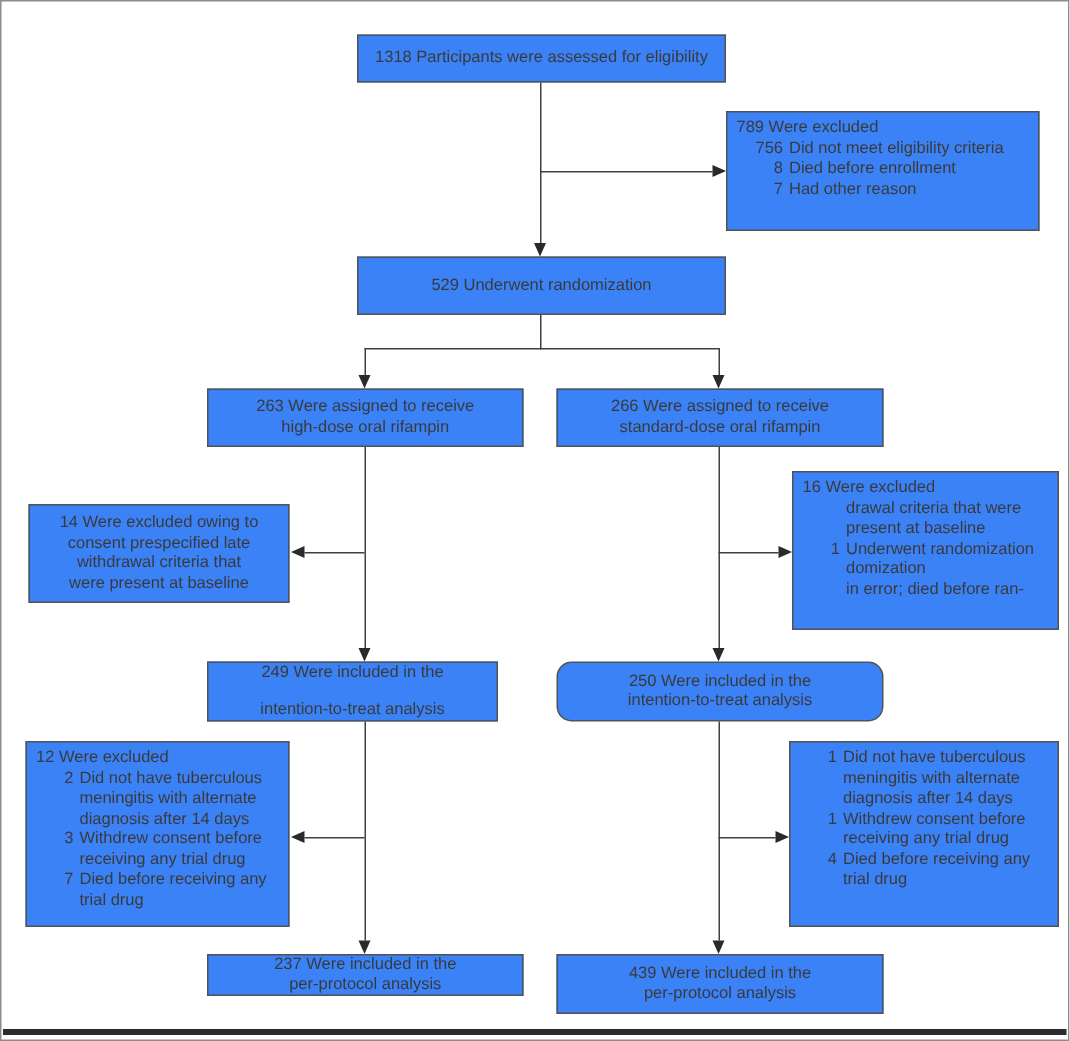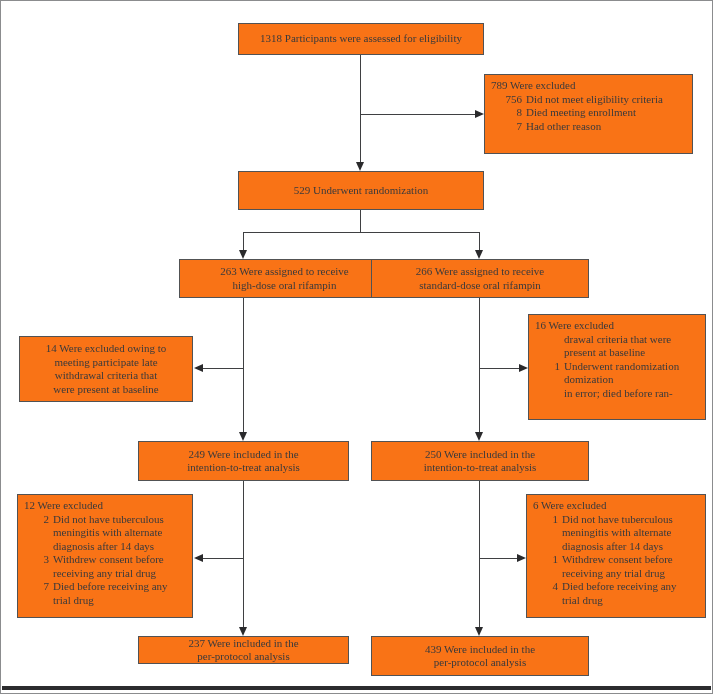--- a/index.html
+++ b/index.html
@@ -10,24 +10,23 @@
     border:1.5px solid #8b8c8e;
     box-sizing:border-box;
     font-family:"Liberation Sans", sans-serif;
     color:#3a3a3c;
     font-size:11px;
     line-height:13.5px;
     overflow:hidden;
   }
   .box{
     position:absolute;
-    background:#f97316;
+    background:#3b82f6;
     border:1.3px solid #515254;
     box-sizing:border-box;
-    font-family:Liberation Serif, serif;
   }
   .center-box{
     display:flex;flex-direction:column;
     align-items:center;justify-content:center;
     text-align:center;
   }
   .excl{padding:4px 6px 4px 6px;}
   .excl .title{white-space:nowrap;}
   .row{display:flex;}
   .row .num{flex:0 0 auto;text-align:right;}
@@ -85,45 +84,45 @@
   </div>
 
   <div class="box excl w31" style="left:483px;top:73px;width:209px;height:80px;">
     <div class="title">789 Were excluded</div>
     <div class="row">
       <span class="num">756</span>
       <span class="txt">Did not meet eligibility criteria</span>
     </div>
     <div class="row">
       <span class="num">8</span>
-      <span class="txt">Died meeting enrollment</span>
+      <span class="txt">Died before enrollment</span>
     </div>
     <div class="row">
       <span class="num">7</span>
       <span class="txt">Had other reason</span>
     </div>
   </div>
 
   <div class="box center-box" style="left:237px;top:170px;width:246px;height:39px;">
     <div>529 Underwent randomization</div>
   </div>
 
-  <div class="box center-box" style="left:137px;top:258px;width:211px;height:39px;margin-left:41px;">
+  <div class="box center-box" style="left:137px;top:258px;width:211px;height:39px;">
     <div>263 Were assigned to receive</div>
     <div>high-dose oral rifampin</div>
   </div>
 
   <div class="box center-box" style="left:370px;top:258px;width:218px;height:39px;">
     <div>266 Were assigned to receive</div>
     <div>standard-dose oral rifampin</div>
   </div>
 
   <div class="box center-box" style="left:18px;top:335px;width:174px;height:66px;">
     <div>14 Were excluded owing to</div>
-    <div>meeting participate late</div>
+    <div>consent prespecified late</div>
     <div>withdrawal criteria that</div>
     <div>were present at baseline</div>
   </div>
 
   <div class="box excl w25" style="left:527px;top:313px;width:178px;height:106px;">
     <div class="title">16 Were excluded</div>
     <div class="row">
       <span class="num"></span>
       <span class="txt">drawal criteria that were</span>
     </div>
@@ -138,26 +137,26 @@
     <div class="row">
       <span class="num"></span>
       <span class="txt">domization</span>
     </div>
     <div class="row">
       <span class="num"></span>
       <span class="txt">in error; died before ran-</span>
     </div>
   </div>
 
-  <div class="box center-box" style="left:137px;top:440px;width:211px;height:40px;">
+  <div class="box center-box" style="left:137px;top:440px;width:194px;height:40px;justify-content:space-between;">
     <div>249 Were included in the</div>
     <div>intention-to-treat analysis</div>
   </div>
 
-  <div class="box center-box" style="left:370px;top:440px;width:218px;height:40px;">
+  <div class="box center-box" style="left:370px;top:440px;width:218px;height:40px;border-radius:10px;">
     <div>250 Were included in the</div>
     <div>intention-to-treat analysis</div>
   </div>
 
   <div class="box excl w25" style="left:16px;top:493px;width:176px;height:124px;">
     <div class="title">12 Were excluded</div>
     <div class="row">
       <span class="num">2</span>
       <span class="txt">Did not have tuberculous</span>
     </div>
@@ -181,21 +180,20 @@
       <span class="num">7</span>
       <span class="txt">Died before receiving any</span>
     </div>
     <div class="row">
       <span class="num"></span>
       <span class="txt">trial drug</span>
     </div>
   </div>
 
   <div class="box excl w25" style="left:525px;top:493px;width:180px;height:124px;">
-    <div class="title">6 Were excluded</div>
     <div class="row">
       <span class="num">1</span>
       <span class="txt">Did not have tuberculous</span>
     </div>
     <div class="row">
       <span class="num"></span>
       <span class="txt">meningitis with alternate</span>
     </div>
     <div class="row">
       <span class="num"></span>

